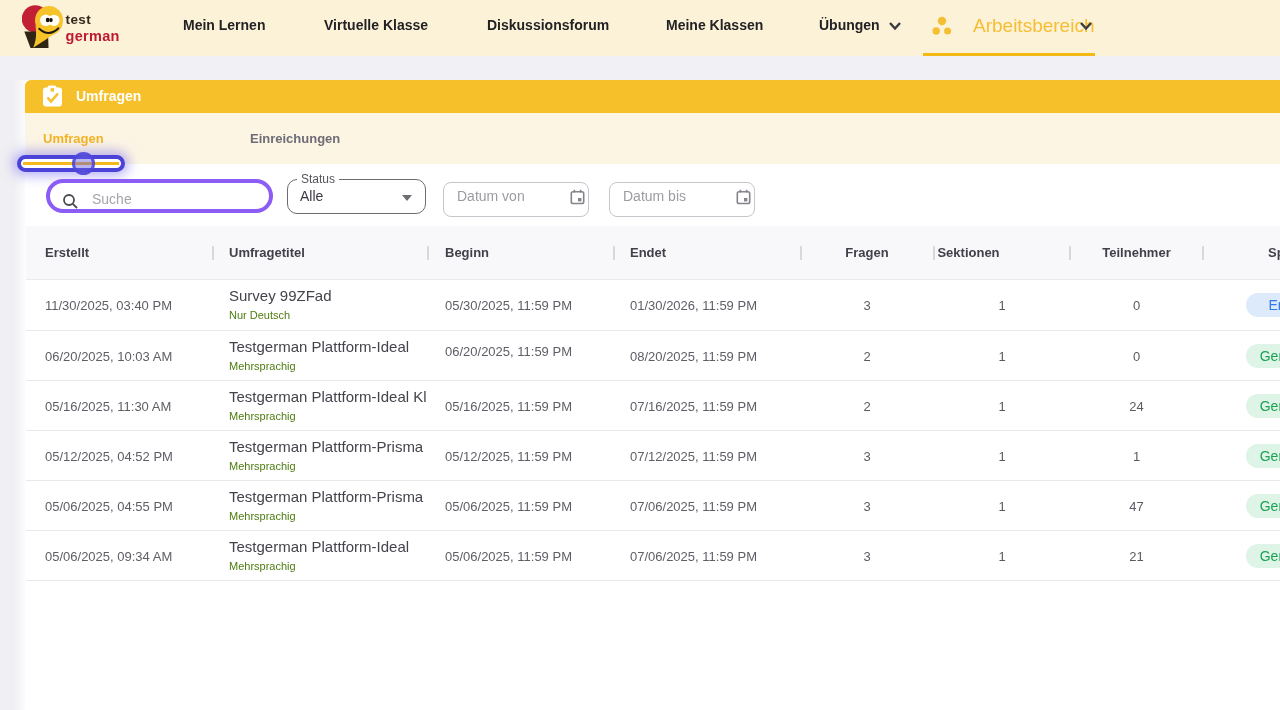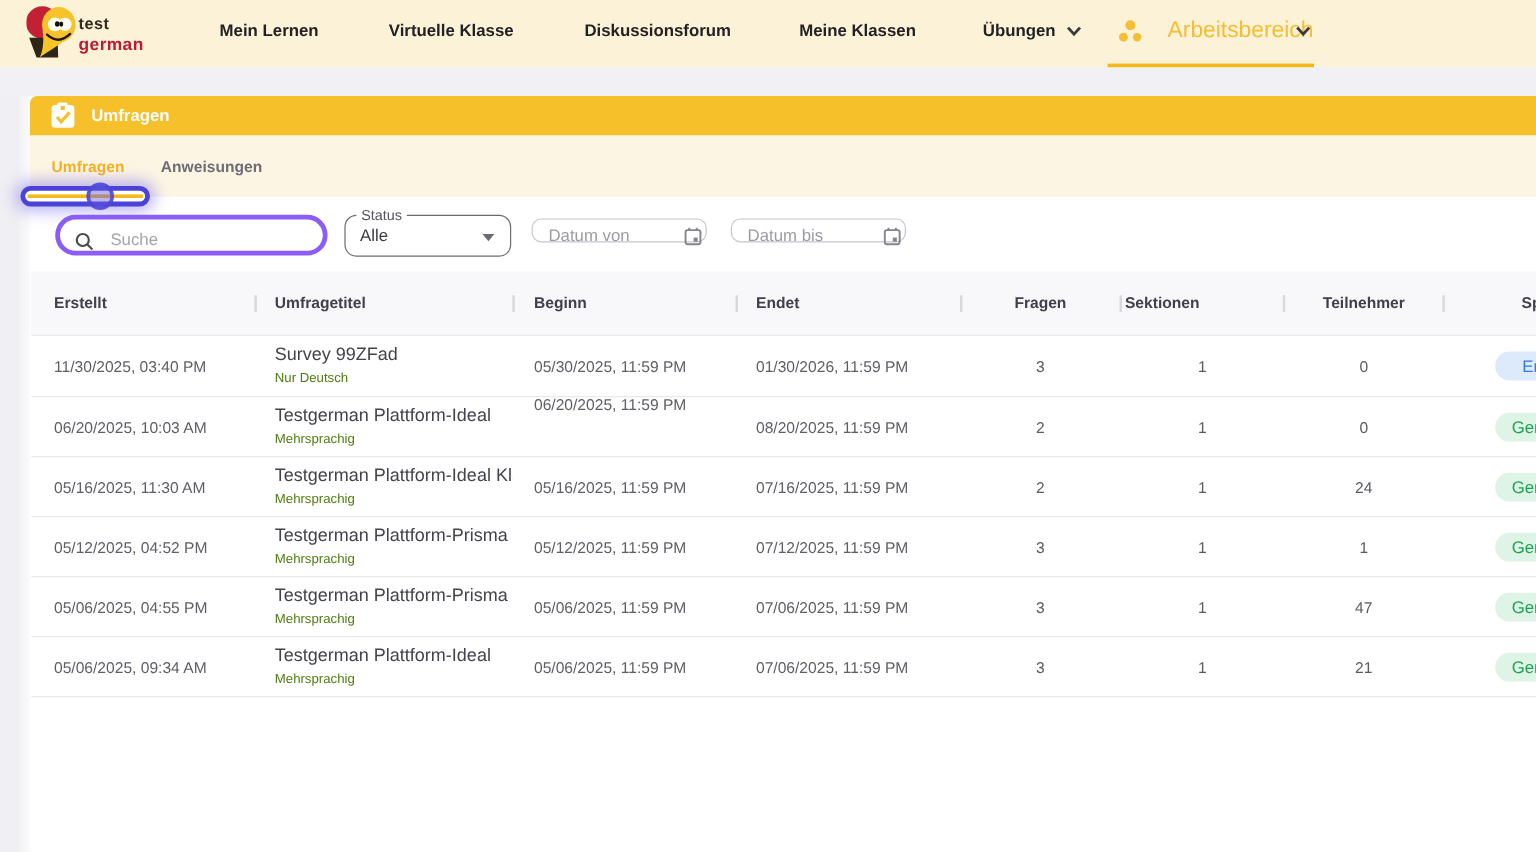--- a/index.html
+++ b/index.html
@@ -36,21 +36,21 @@
   
   .field { position:absolute; background:#fff; }
   #search { left:46px; top:179px; width:227px; height:34px; border:4px solid #8b5cf6; border-radius:17px; }
   #search .ph { position:absolute; left:42px; top:0; height:32px; line-height:32px; font-size:14px; color:#A5A4AB; }
   #status { left:287px; top:179px; width:139px; height:35px; border:1.5px solid #6D6C72; border-radius:10px; }
   #status .lbl { position:absolute; left:9px; top:-8px; background:#fff; padding:0 4px;
     font-size:12px; color:#55545C; line-height:14px; }
   #status .val { position:absolute; left:12px; top:0; height:32px; line-height:32px; font-size:14px; color:#3B3A42; }
   #status .arr { position:absolute; right:13px; top:15px; width:0; height:0;
     border-left:5px solid transparent; border-right:5px solid transparent; border-top:6px solid #6D6C72; }
-  .datef { top:182px; width:146px; height:20px; border:1px solid #C6C5CB; border-radius:8px; }
+  .datef { top:182px; width:146px; height:35px; border:1px solid #C6C5CB; border-radius:8px; }
   .datef .ph { position:absolute; left:13px; top:0; height:26px; line-height:26px; font-size:14px; color:#9C9BA3; }
   .datef svg { position:absolute; right:3px; top:6px; }
 
   
   #thead { position:absolute; left:26px; top:226px; width:1254px; height:53px; background:#F8F8FA; }
   .th { position:absolute; top:245px; font-size:13px; font-weight:bold; color:#413F4A; white-space:nowrap; }
   .vsep { position:absolute; top:246px; width:2px; height:14px; background:#D8D7DC; }
   .rowsep { position:absolute; left:26px; width:1254px; height:1px; background:#E9E9EB; }
   .cell { position:absolute; white-space:nowrap; }
   .date { font-size:13px; color:#5F5E66; }
@@ -66,21 +66,21 @@
 <body>
 <div id="nav"></div>
 <div id="graybar"></div>
 <div id="leftstrip"></div>
 <div id="card">
   <div id="banner">
       <div class="txt">Umfragen</div>
     </div>
   <div id="tabband">
     <div class="tab" style="left:18px;color:#F4B322;">Umfragen</div>
-    <div class="tab" style="left:109px;color:#6E6C75;">Anweisungen</div>
+    <div class="tab" style="left:225px;color:#6E6C75;">Einreichungen</div>
   </div>
 </div>
 <div id="underline"></div>
 
 <div class="navitem" style="left:183px;">Mein Lernen</div>
 <div class="navitem" style="left:324px;">Virtuelle Klasse</div>
 <div class="navitem" style="left:487px;">Diskussionsforum</div>
 <div class="navitem" style="left:666px;">Meine Klassen</div>
 <div class="navitem" style="left:819px;">Übungen</div>
 <div class="navitem" style="left:973px;color:#F6BE32;font-weight:normal;font-size:19px;">Arbeitsbereich</div>
@@ -185,21 +185,21 @@
 <div class="cell sub" style="left:229px;top:309px;">Nur Deutsch</div>
 <div class="cell date" style="left:445px;top:298px;">05/30/2025, 11:59 PM</div>
 <div class="cell date" style="left:630px;top:298px;">01/30/2026, 11:59 PM</div>
 <div class="cell num" style="left:800px;width:134px;top:298px;">3</div>
 <div class="cell num" style="left:934px;width:136px;top:298px;">1</div>
 <div class="cell num" style="left:1070px;width:133px;top:298px;">0</div>
 <div class="pill blue" style="top:293px;">English</div>
 <div class="cell date" style="left:45px;top:349px;">06/20/2025, 10:03 AM</div>
 <div class="cell title" style="left:229px;top:338px;">Testgerman Plattform-Ideal</div>
 <div class="cell sub" style="left:229px;top:360px;">Mehrsprachig</div>
-<div class="cell date" style="left:445px;top:330px;text-align:right;">06/20/2025, 11:59 PM</div>
+<div class="cell date" style="left:445px;top:344px;text-align:right;">06/20/2025, 11:59 PM</div>
 <div class="cell date" style="left:630px;top:349px;">08/20/2025, 11:59 PM</div>
 <div class="cell num" style="left:800px;width:134px;top:349px;">2</div>
 <div class="cell num" style="left:934px;width:136px;top:349px;">1</div>
 <div class="cell num" style="left:1070px;width:133px;top:349px;">0</div>
 <div class="pill green" style="top:344px;">German</div>
 <div class="cell date" style="left:45px;top:399px;">05/16/2025, 11:30 AM</div>
 <div class="cell title" style="left:229px;top:388px;">Testgerman Plattform-Ideal Klasse</div>
 <div class="cell sub" style="left:229px;top:410px;">Mehrsprachig</div>
 <div class="cell date" style="left:445px;top:399px;">05/16/2025, 11:59 PM</div>
 <div class="cell date" style="left:630px;top:399px;">07/16/2025, 11:59 PM</div>

